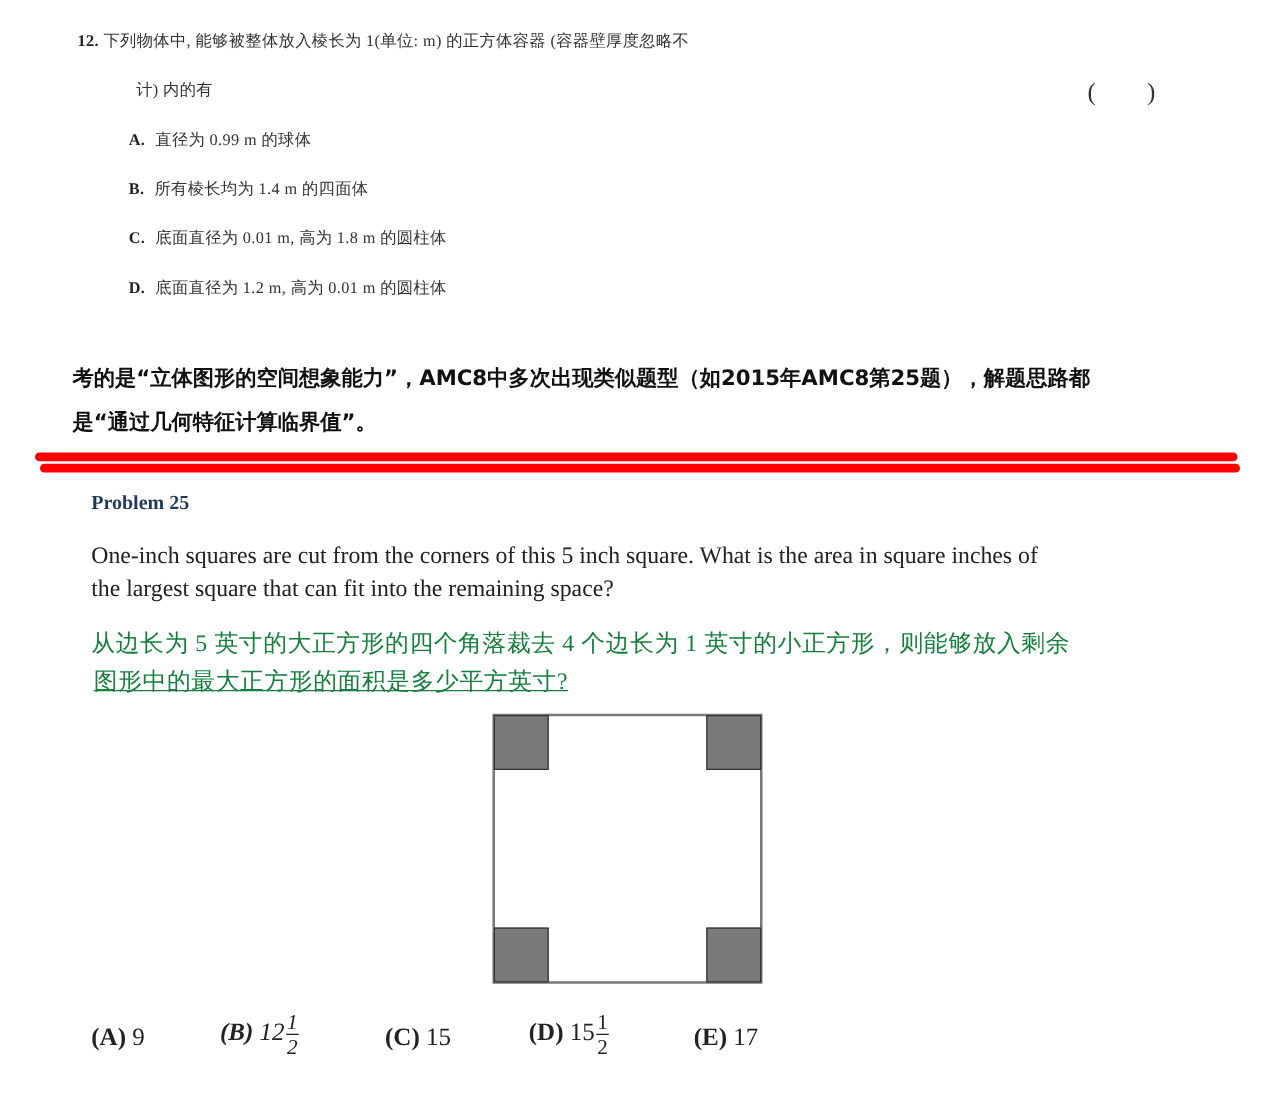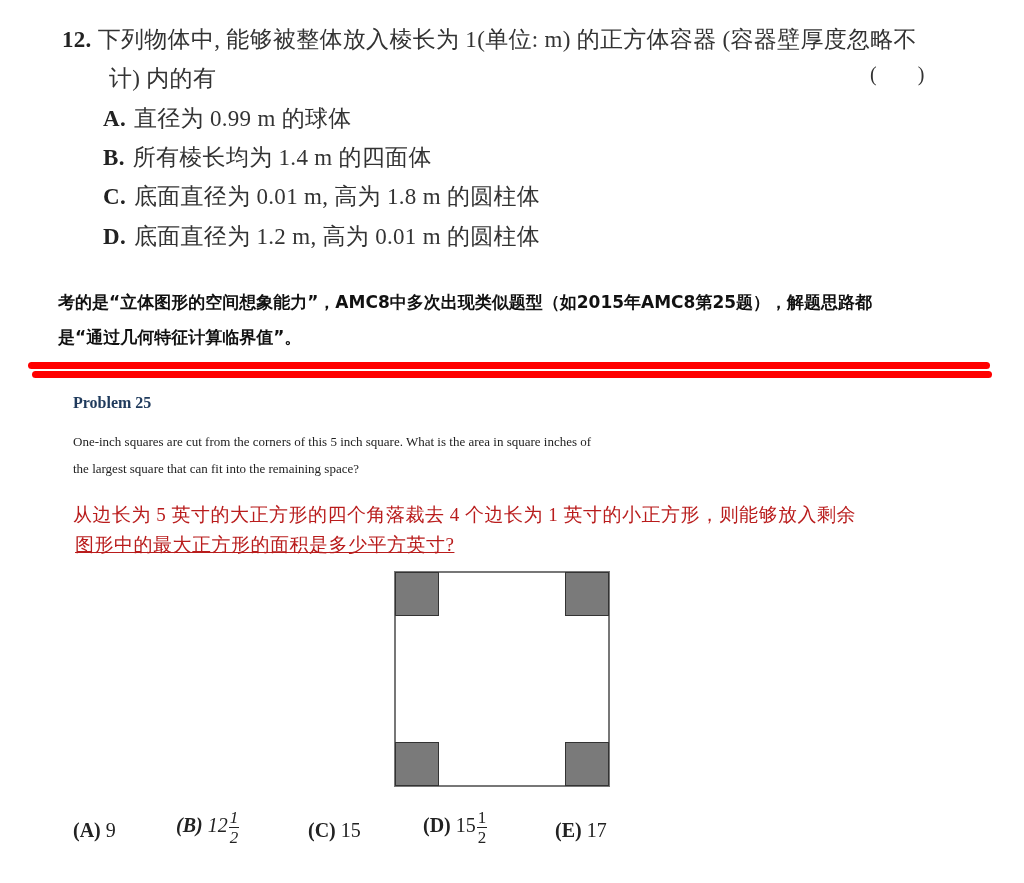--- a/index.html
+++ b/index.html
@@ -2,35 +2,35 @@
 <html><head>
 <meta charset="utf-8">
 <style>
   html, body { margin: 0; padding: 0; background: #ffffff; }
   body { width: 1024px; height: 883px; position: relative; overflow: hidden; color: #222; }
   .serif { font-family: "Liberation Serif", "DejaVu Serif", serif; }
   .sans { font-family: "DejaVu Sans", "Liberation Sans", sans-serif; }
   .abs { position: absolute; white-space: nowrap; }
 
   
-  .q12-line { font-size: 23px; color: #333; letter-spacing: 0.3px; }
+  .q12-line { font-size: 13px; color: #333; letter-spacing: 0.3px; }
   .q12-num { font-weight: bold; color: #222; }
   .paren { font-size: 20px; color: #333; letter-spacing: 18px; }
   .opt-letter { font-weight: bold; color: #222; margin-right: 8px; }
 
   
   .commentary { font-size: 17px; color: #111; font-weight: bold; }
 
   
   .red-stroke { position: absolute; height: 7px; background: #ff0000; border-radius: 4px; }
 
   
   .p25-title { font-size: 16px; font-weight: bold; color: #1f3a5c; }
-  .p25-text { font-size: 13px; color: #222; }
-  .p25-cn { font-size: 19px; color: #b91c1c; letter-spacing: 0.5px; }
+  .p25-text { font-size: 19px; color: #222; }
+  .p25-cn { font-size: 19px; color: #15803d; letter-spacing: 0.5px; }
 
   
   .figure { position: absolute; left: 394px; top: 571px; width: 216px; height: 216px;
             border: 2px solid #777; background: #fff; box-sizing: border-box; }
   .corner { position: absolute; width: 44px; height: 44px; background: #7a7a7a;
             border: 1.5px solid #333; box-sizing: border-box; }
 
   
   .answers { font-size: 20px; color: #222; }
   .ans { position: absolute; top: 0; white-space: nowrap; }

